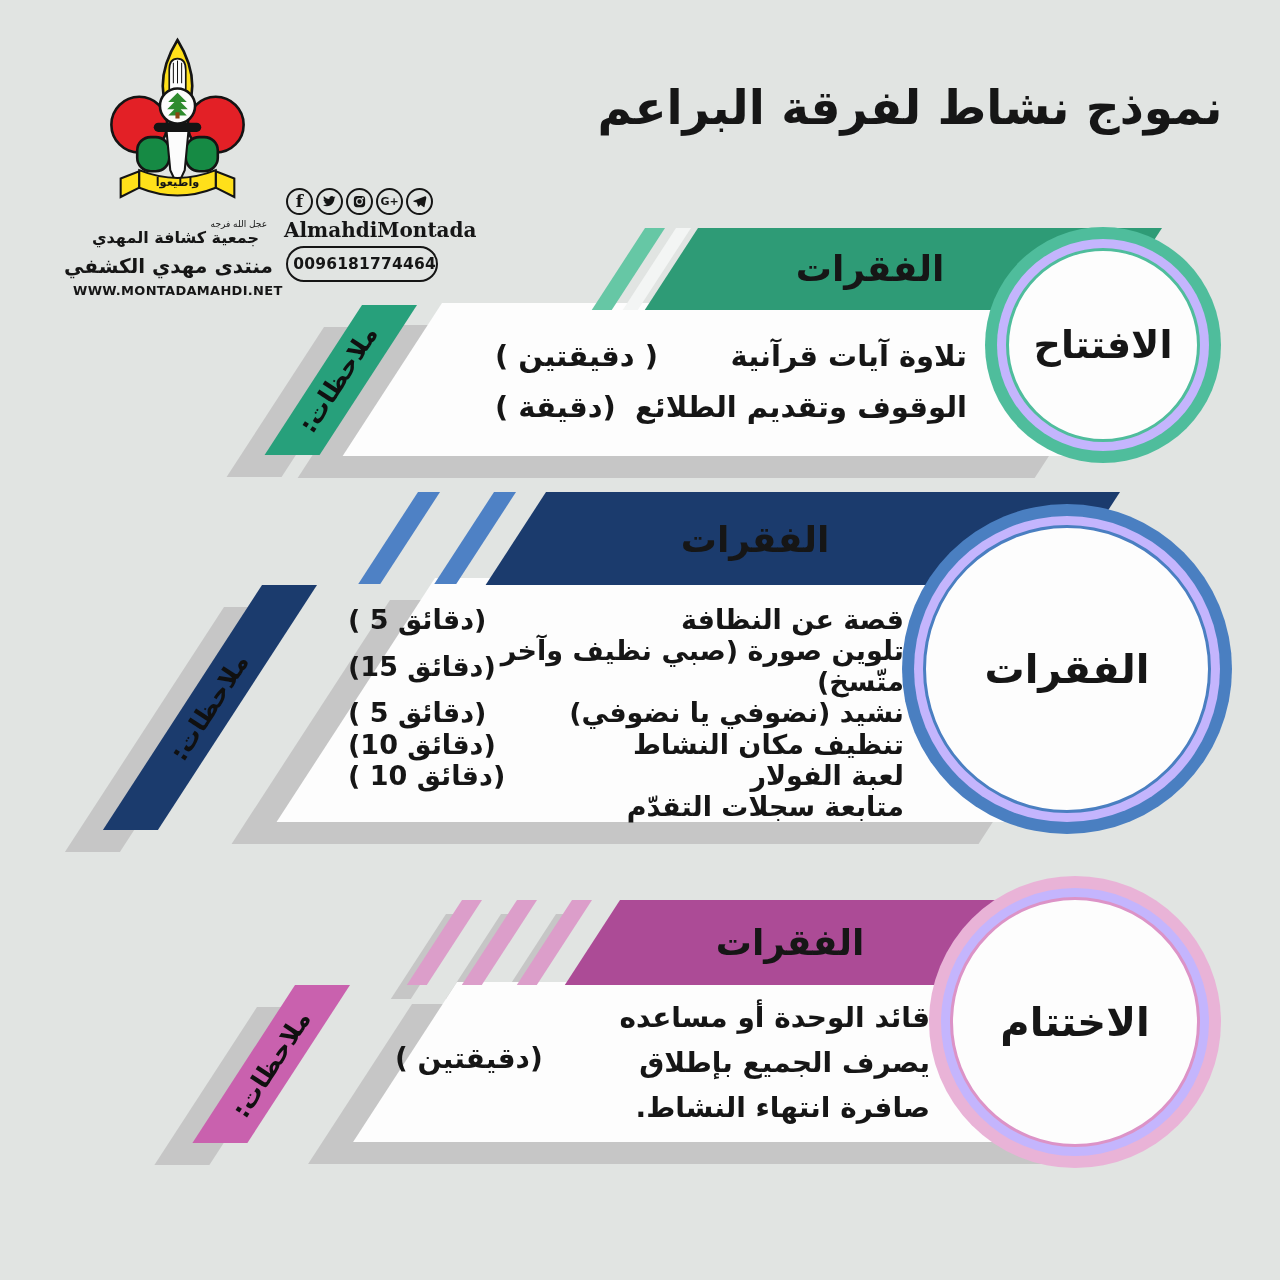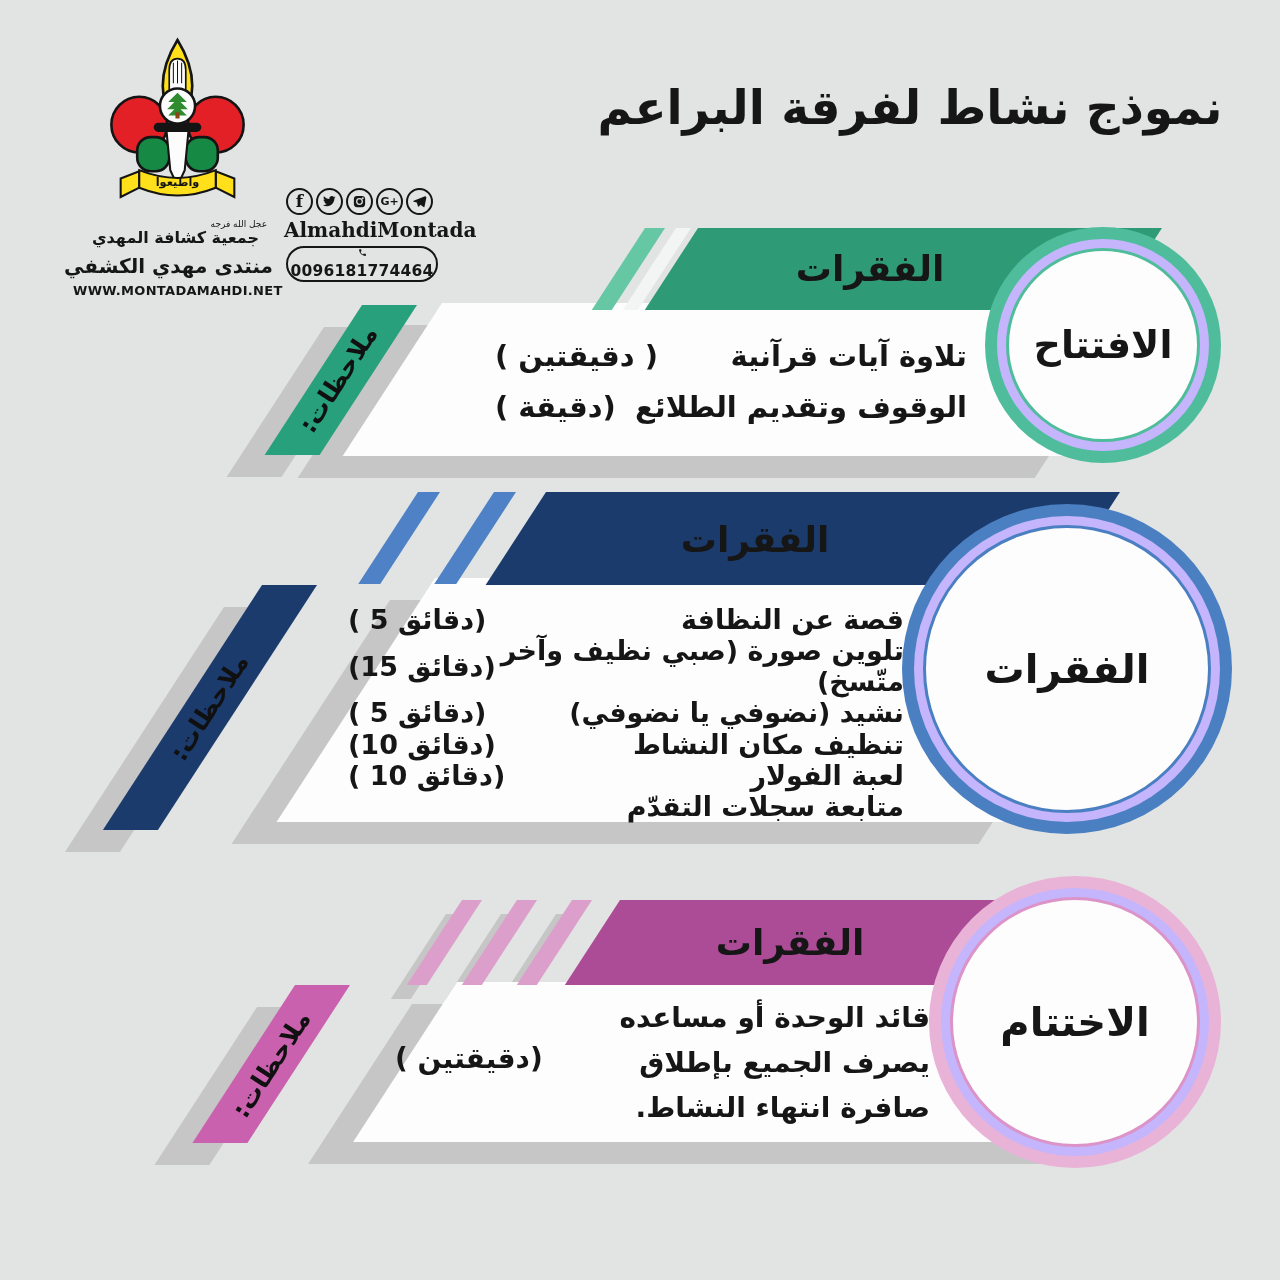--- a/index.html
+++ b/index.html
@@ -46,21 +46,21 @@
   .website{left:73px;top:283px;width:205px;font-size:13px;font-weight:bold;text-align:center;letter-spacing:.3px;white-space:nowrap;}
   .social-row{left:286px;top:188px;display:flex;gap:3px;}
   .social-circle{width:27px;height:27px;border:2.5px solid #151515;border-radius:50%;
     display:flex;align-items:center;justify-content:center;box-sizing:border-box;background:transparent;}
   .social-circle svg{width:15px;height:15px;fill:#151515;}
   .glyph-f{font-family:"DejaVu Serif","Liberation Serif",serif;font-weight:bold;font-size:17px;line-height:1;}
   .glyph-gplus{font-weight:bold;font-size:11px;line-height:1;}
   .handle{left:284px;top:218px;width:156px;text-align:center;font-size:20px;
     font-family:"DejaVu Serif","Liberation Serif",serif;font-weight:bold;white-space:nowrap;}
   .phone-badge{left:286px;top:246px;width:152px;height:36px;border:2.5px solid #151515;border-radius:18px;
-    display:flex;align-items:center;justify-content:center;gap:5px;box-sizing:border-box;flex-direction:column;}
+    display:flex;align-items:center;justify-content:center;gap:5px;box-sizing:border-box;}
   .phone-badge svg{width:17px;height:17px;fill:#151515;}
   .phone-number{font-size:15.5px;font-weight:bold;letter-spacing:.2px;}
 
   
   .s1-slash1{left:645px;top:228px;width:20px;height:82px;background:var(--light);}
   .s1-slash2{left:676px;top:228px;width:15px;height:82px;background:#F3F5F4;}
   .s1-header{left:698px;top:228px;width:464px;height:82px;background:var(--accent);}
   .s1-header-label{left:730px;top:243px;width:280px;}
   .s1-panel-shadow{left:397px;top:325px;width:737px;height:153px;}
   .s1-panel{left:442px;top:303px;width:737px;height:153px;}

